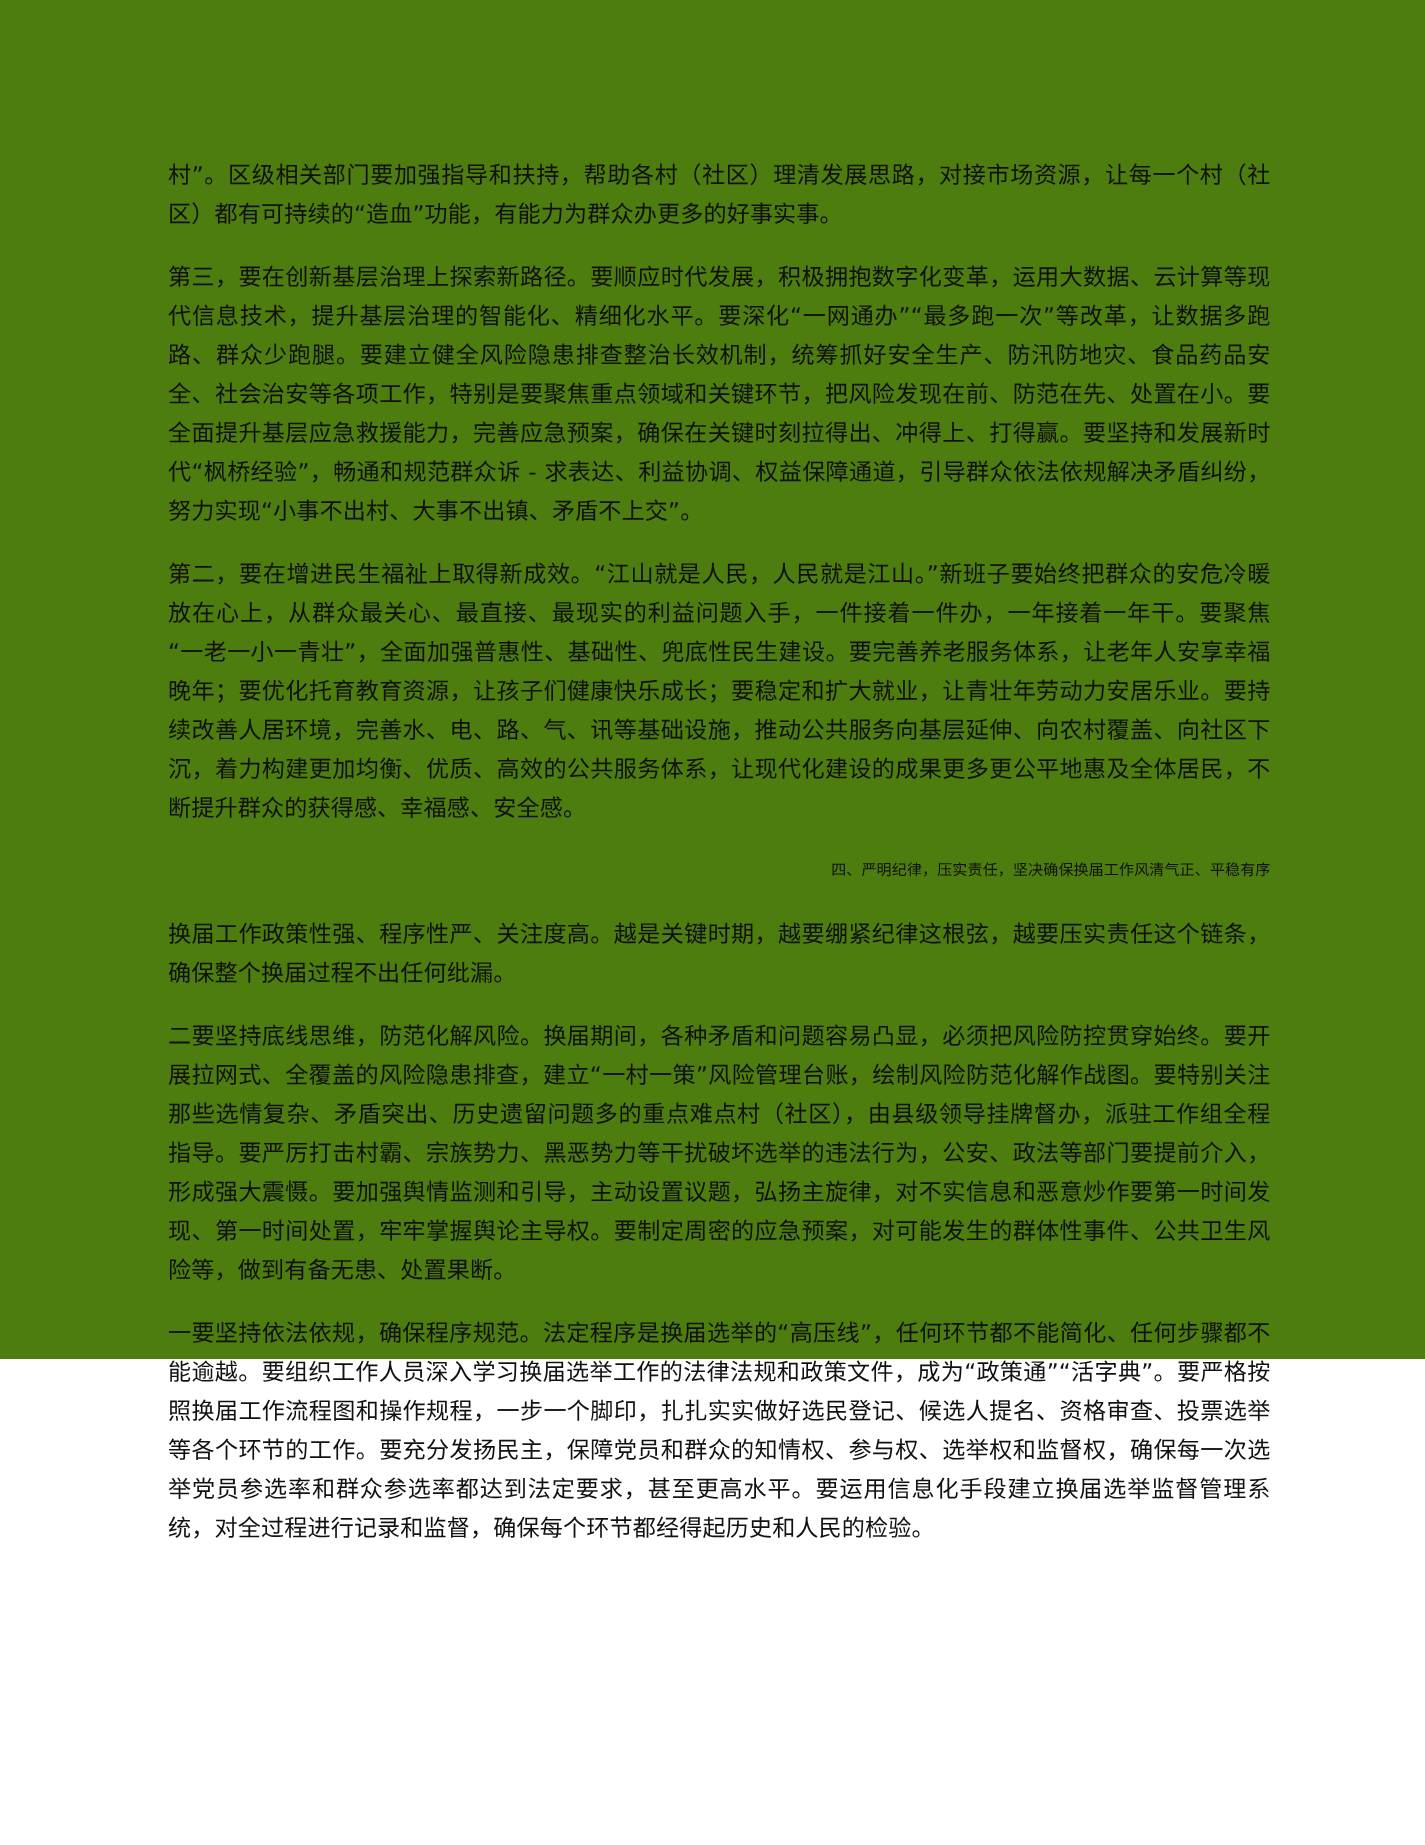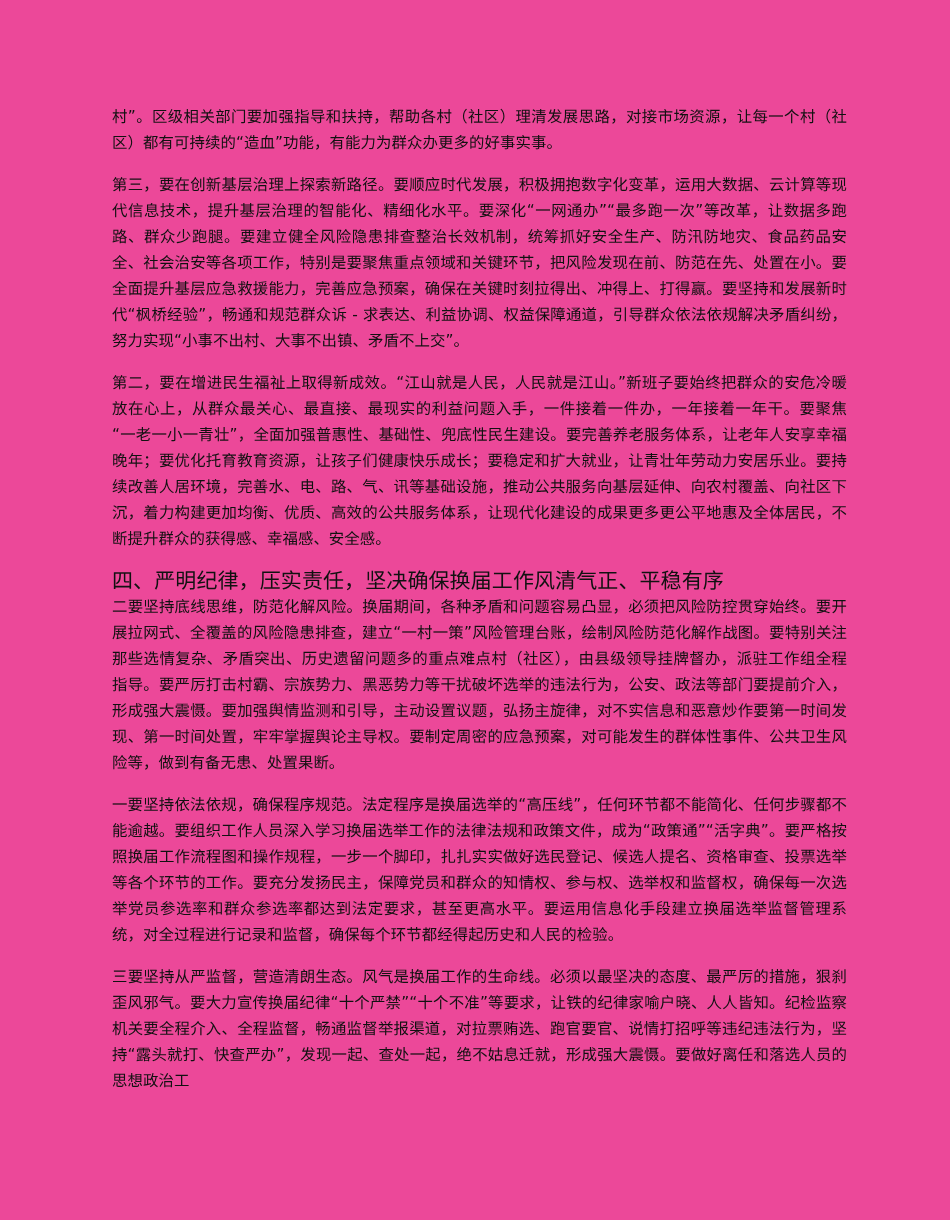--- a/index.html
+++ b/index.html
@@ -16,22 +16,22 @@
     font-family: "DejaVu Sans", "Liberation Sans", sans-serif;
     color: #111111;
     -webkit-font-smoothing: antialiased;
   }
 
   .page {
     position: absolute;
     left: 0;
     top: 0;
     width: 950px;
-    height: 1220px;
-    background: #ec4899;
+    height: 906px;
+    background: #4d7c0f;
   }
 
   .doc-body {
     position: absolute;
     left: 112px;
     top: 104px;
     width: 735px;
   }
 
   .para {
@@ -43,43 +43,43 @@
     text-justify: inter-ideograph;
     word-break: break-all;
     color: #111111;
   }
 
   .para:last-child {
     margin-bottom: 0;
   }
 
   .heading {
-    margin: 0 0 0 0;
-    font-size: 21px;
+    margin: 0 0 16px 0;
+    font-size: 10px;
     line-height: 26px;
     letter-spacing: 0.1px;
     color: #111111;
-    text-align: left;
+    text-align: right;
   }
 </style>
 </head>
 <body>
 
 <div class="page">
   <div class="doc-body">
 
     <p class="para">村”。区级相关部门要加强指导和扶持，帮助各村（社区）理清发展思路，对接市场资源，让每一个村（社区）都有可持续的“造血”功能，有能力为群众办更多的好事实事。</p>
 
     <p class="para">第三，要在创新基层治理上探索新路径。要顺应时代发展，积极拥抱数字化变革，运用大数据、云计算等现代信息技术，提升基层治理的智能化、精细化水平。要深化“一网通办”“最多跑一次”等改革，让数据多跑路、群众少跑腿。要建立健全风险隐患排查整治长效机制，统筹抓好安全生产、防汛防地灾、食品药品安全、社会治安等各项工作，特别是要聚焦重点领域和关键环节，把风险发现在前、防范在先、处置在小。要全面提升基层应急救援能力，完善应急预案，确保在关键时刻拉得出、冲得上、打得赢。要坚持和发展新时代“枫桥经验”，畅通和规范群众诉 - 求表达、利益协调、权益保障通道，引导群众依法依规解决矛盾纠纷，努力实现“小事不出村、大事不出镇、矛盾不上交”。</p>
 
     <p class="para">第二，要在增进民生福祉上取得新成效。“江山就是人民，人民就是江山。”新班子要始终把群众的安危冷暖放在心上，从群众最关心、最直接、最现实的利益问题入手，一件接着一件办，一年接着一年干。要聚焦“一老一小一青壮”，全面加强普惠性、基础性、兜底性民生建设。要完善养老服务体系，让老年人安享幸福晚年；要优化托育教育资源，让孩子们健康快乐成长；要稳定和扩大就业，让青壮年劳动力安居乐业。要持续改善人居环境，完善水、电、路、气、讯等基础设施，推动公共服务向基层延伸、向农村覆盖、向社区下沉，着力构建更加均衡、优质、高效的公共服务体系，让现代化建设的成果更多更公平地惠及全体居民，不断提升群众的获得感、幸福感、安全感。</p>
 
     <p class="heading">四、严明纪律，压实责任，坚决确保换届工作风清气正、平稳有序</p>
 
+    <p class="para">换届工作政策性强、程序性严、关注度高。越是关键时期，越要绷紧纪律这根弦，越要压实责任这个链条，确保整个换届过程不出任何纰漏。</p>
 
     <p class="para">二要坚持底线思维，防范化解风险。换届期间，各种矛盾和问题容易凸显，必须把风险防控贯穿始终。要开展拉网式、全覆盖的风险隐患排查，建立“一村一策”风险管理台账，绘制风险防范化解作战图。要特别关注那些选情复杂、矛盾突出、历史遗留问题多的重点难点村（社区），由县级领导挂牌督办，派驻工作组全程指导。要严厉打击村霸、宗族势力、黑恶势力等干扰破坏选举的违法行为，公安、政法等部门要提前介入，形成强大震慑。要加强舆情监测和引导，主动设置议题，弘扬主旋律，对不实信息和恶意炒作要第一时间发现、第一时间处置，牢牢掌握舆论主导权。要制定周密的应急预案，对可能发生的群体性事件、公共卫生风险等，做到有备无患、处置果断。</p>
 
     <p class="para">一要坚持依法依规，确保程序规范。法定程序是换届选举的“高压线”，任何环节都不能简化、任何步骤都不能逾越。要组织工作人员深入学习换届选举工作的法律法规和政策文件，成为“政策通”“活字典”。要严格按照换届工作流程图和操作规程，一步一个脚印，扎扎实实做好选民登记、候选人提名、资格审查、投票选举等各个环节的工作。要充分发扬民主，保障党员和群众的知情权、参与权、选举权和监督权，确保每一次选举党员参选率和群众参选率都达到法定要求，甚至更高水平。要运用信息化手段建立换届选举监督管理系统，对全过程进行记录和监督，确保每个环节都经得起历史和人民的检验。</p>
 
-    <p class="para">三要坚持从严监督，营造清朗生态。风气是换届工作的生命线。必须以最坚决的态度、最严厉的措施，狠刹歪风邪气。要大力宣传换届纪律“十个严禁”“十个不准”等要求，让铁的纪律家喻户晓、人人皆知。纪检监察机关要全程介入、全程监督，畅通监督举报渠道，对拉票贿选、跑官要官、说情打招呼等违纪违法行为，坚持“露头就打、快查严办”，发现一起、查处一起，绝不姑息迁就，形成强大震慑。要做好离任和落选人员的思想政治工</p>
 
   </div>
 </div>
 
 </body></html>

